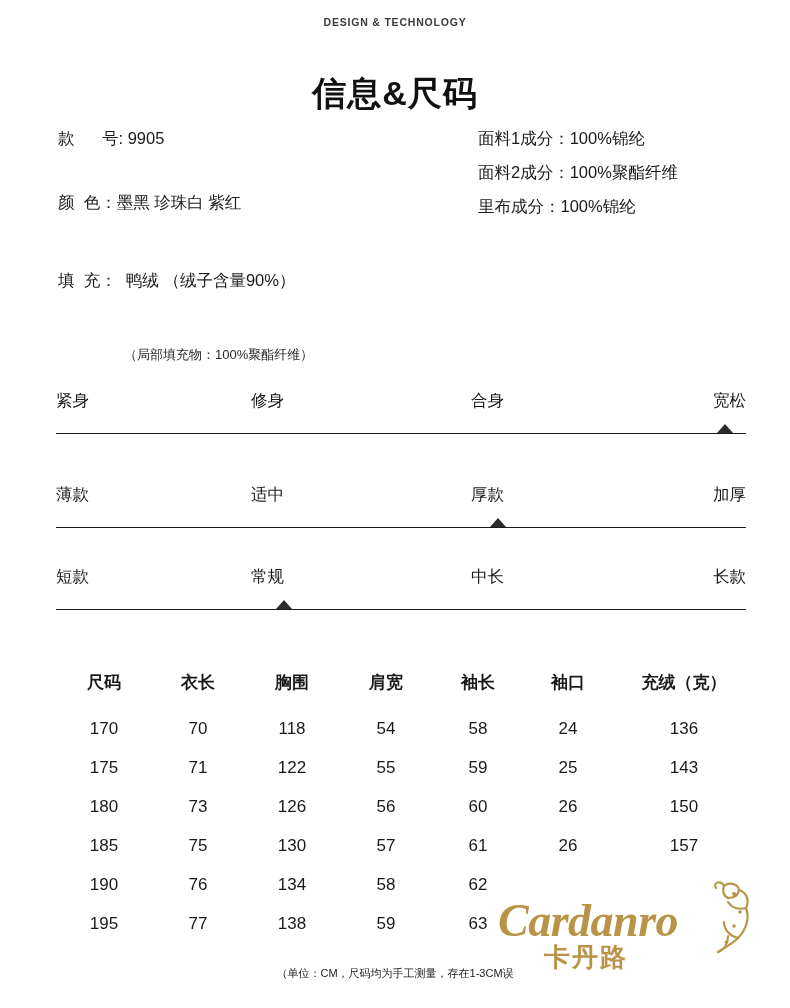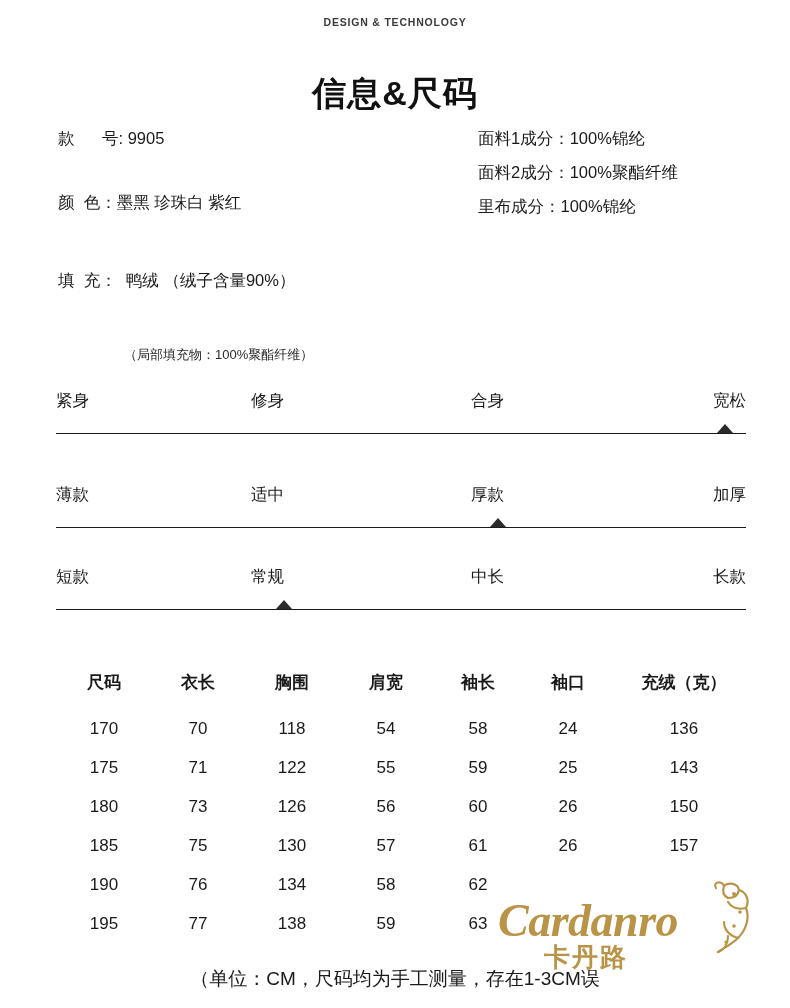--- a/index.html
+++ b/index.html
@@ -127,21 +127,21 @@
   .size-table col.c5 { width: 88px; }
   .size-table col.c6 { width: 144px; }
 
   
   .footnote {
     position: absolute;
     top: 966px;
     left: 0;
     width: 100%;
     text-align: center;
-    font-size: 19px;
+    font-size: 11px;
     color: #1a1a1a;
     white-space: nowrap;
   }
 
   
   .logo {
     position: absolute;
     right: 22px;
     bottom: 34px;
     width: 270px;

